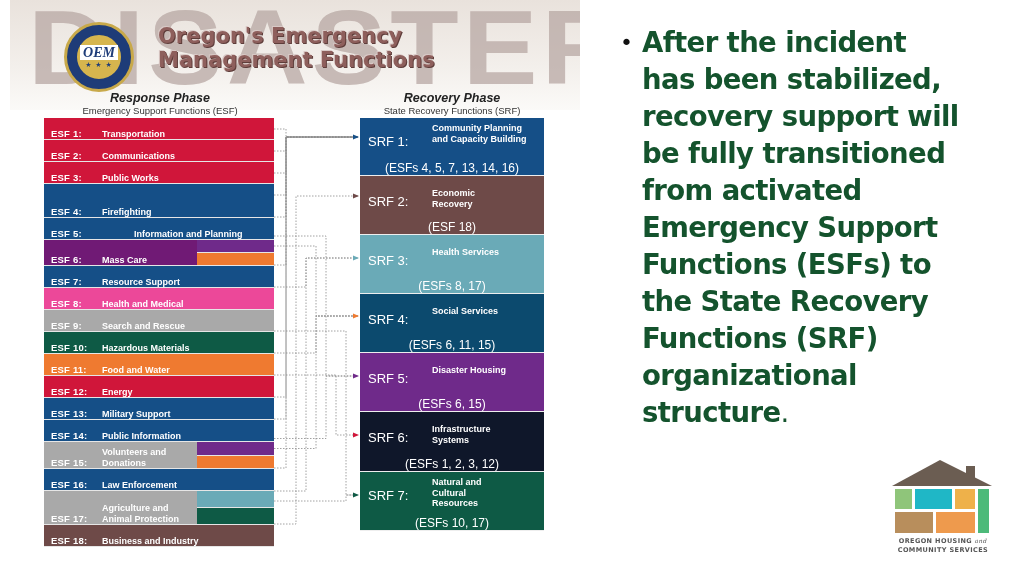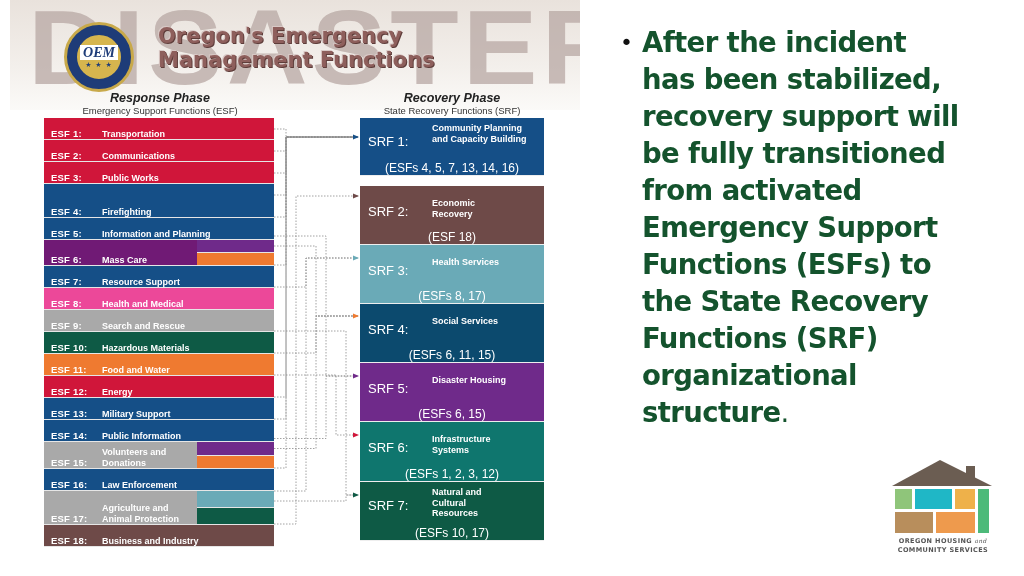--- a/index.html
+++ b/index.html
@@ -130,21 +130,21 @@
         <span class="esf-name">Communications</span>
       </div>
       <div class="esf-row" style="height: 22px; background: rgb(208, 22, 58);">
         <span class="esf-num">ESF 3:</span>
         <span class="esf-name">Public Works</span>
       </div>
       <div class="esf-row" style="height: 34px; background: rgb(21, 79, 135);">
         <span class="esf-num">ESF 4:</span>
         <span class="esf-name">Firefighting</span>
       </div>
-      <div class="esf-row" style="height: 22px; background: rgb(21, 79, 135);">
+      <div class="esf-row" style="height: 22px; background: rgb(21, 79, 135); gap: 32px;">
         <span class="esf-num">ESF 5:</span>
         <span class="esf-name">Information and Planning</span>
       </div>
       <div class="esf-row" style="height: 26px; background: #701a75;">
         <span class="esf-num">ESF 6:</span>
         <span class="esf-name" style="max-width: 88px;">Mass Care</span>
         <div class="esf-split">
           <div style="background: rgb(111, 42, 138);"></div>
           <div style="background: rgb(239, 122, 48);"></div>
         </div>
@@ -236,41 +236,41 @@
       <polygon points="79,314.5 85,317 79,319.5" fill="#d0163a"></polygon>
       <polygon points="79,374.5 85,377 79,379.5" fill="#0e5a45"></polygon>
     </svg>
 
   <div class="srf-col" id="srf-col">
       <div class="srf-box" style="height: 58px; background: rgb(21, 79, 135);">
         <span class="srf-num" style="top:16px">SRF 1:</span>
         <span class="srf-name" style="top:5px;width:108px">Community Planning and Capacity Building</span>
         <span class="srf-esfs" style="top:43px">(ESFs 4, 5, 7, 13, 14, 16)</span>
       </div>
-      <div class="srf-box" style="height: 59px; background: rgb(110, 74, 72); margin-top: 10px;">
+      <div class="srf-box" style="height: 59px; background: rgb(110, 74, 72);">
         <span class="srf-num" style="top:18px">SRF 2:</span>
         <span class="srf-name" style="top:12px;width:80px">Economic Recovery</span>
         <span class="srf-esfs" style="top:44px">(ESF 18)</span>
       </div>
       <div class="srf-box" style="height: 59px; background: rgb(106, 170, 183);">
         <span class="srf-num" style="top:18px">SRF 3:</span>
         <span class="srf-name" style="top:12px;width:80px">Health Services</span>
         <span class="srf-esfs" style="top:44px">(ESFs 8, 17)</span>
       </div>
       <div class="srf-box" style="height: 59px; background: #0c4a6e;">
         <span class="srf-num" style="top:18px">SRF 4:</span>
         <span class="srf-name" style="top:12px;width:80px">Social Services</span>
         <span class="srf-esfs" style="top:44px">(ESFs 6, 11, 15)</span>
       </div>
       <div class="srf-box" style="height: 59px; background: rgb(111, 42, 138);">
         <span class="srf-num" style="top:18px">SRF 5:</span>
         <span class="srf-name" style="top:12px;width:80px">Disaster Housing</span>
         <span class="srf-esfs" style="top:44px">(ESFs 6, 15)</span>
       </div>
-      <div class="srf-box" style="height: 60px; background: #0f766e;">
+      <div class="srf-box" style="height: 60px; background: #0f172a;">
         <span class="srf-num" style="top:18px">SRF 6:</span>
         <span class="srf-name" style="top:12px;width:80px">Infrastructure Systems</span>
         <span class="srf-esfs" style="top:45px">(ESFs 1, 2, 3, 12)</span>
       </div>
       <div class="srf-box" style="height: 59px; background: rgb(14, 90, 69);">
         <span class="srf-num" style="top:16px">SRF 7:</span>
         <span class="srf-name" style="top:5px;width:80px">Natural and Cultural Resources</span>
         <span class="srf-esfs" style="top:44px">(ESFs 10, 17)</span>
       </div>
     </div>

